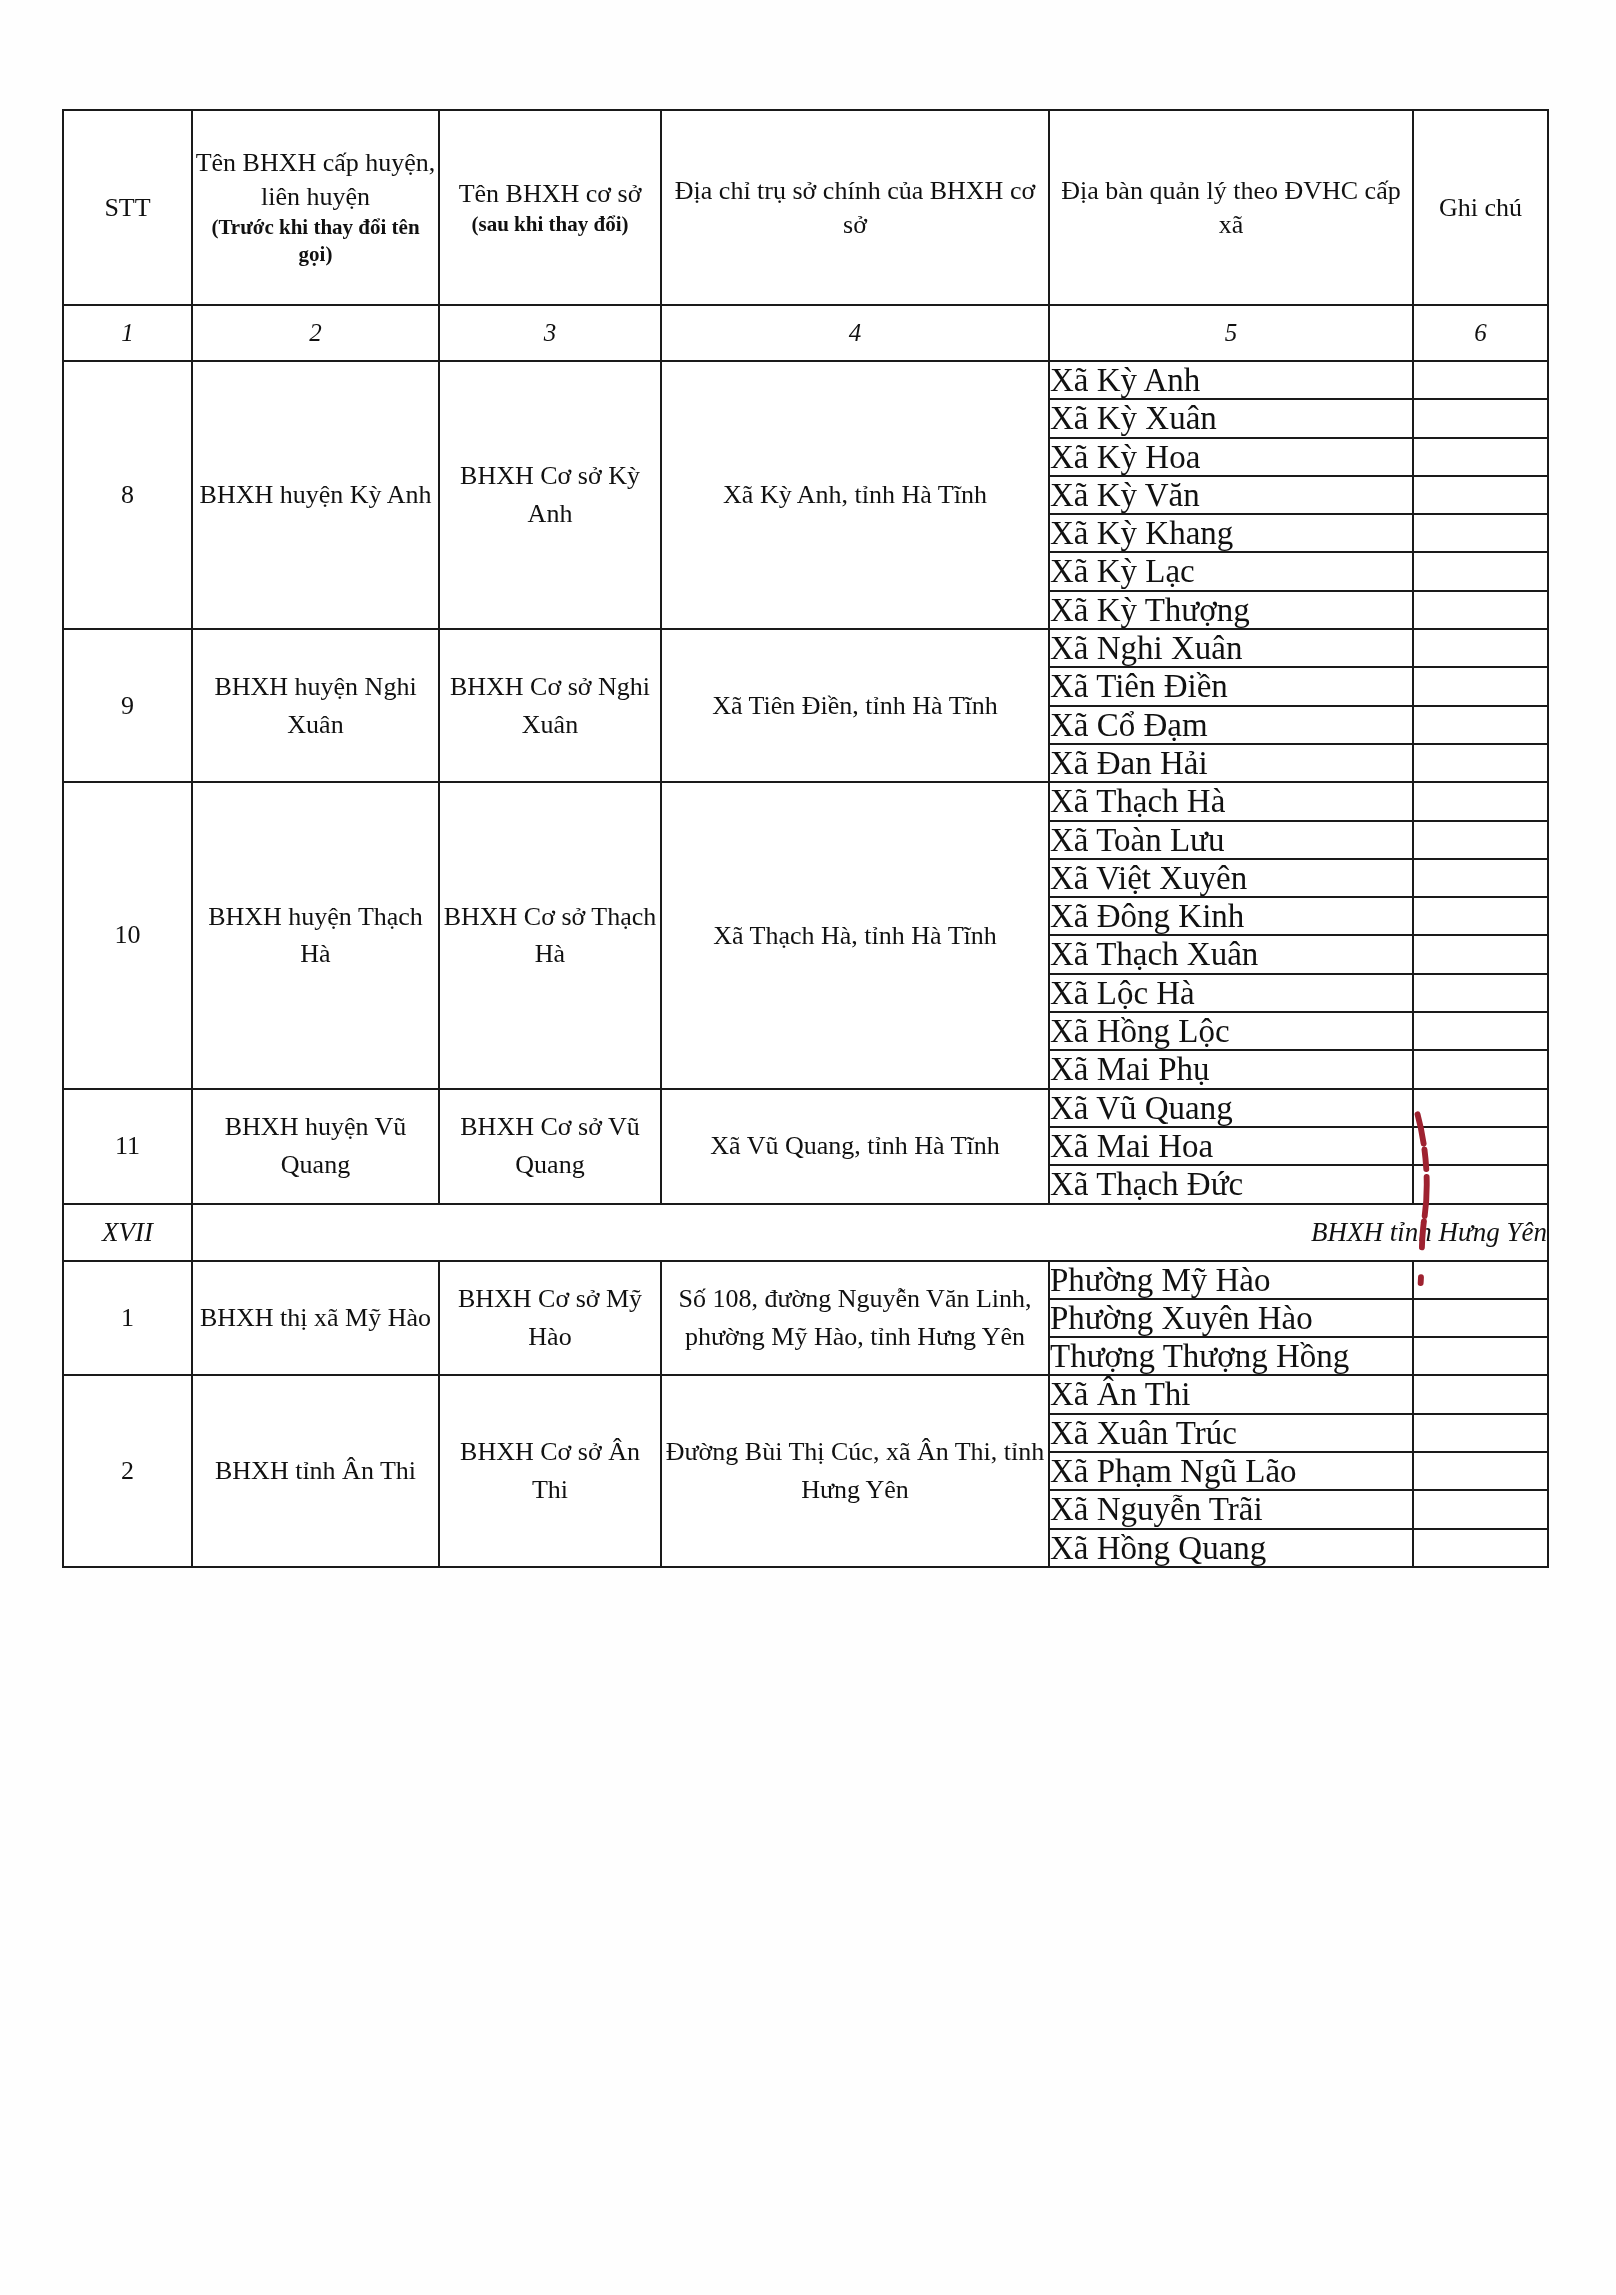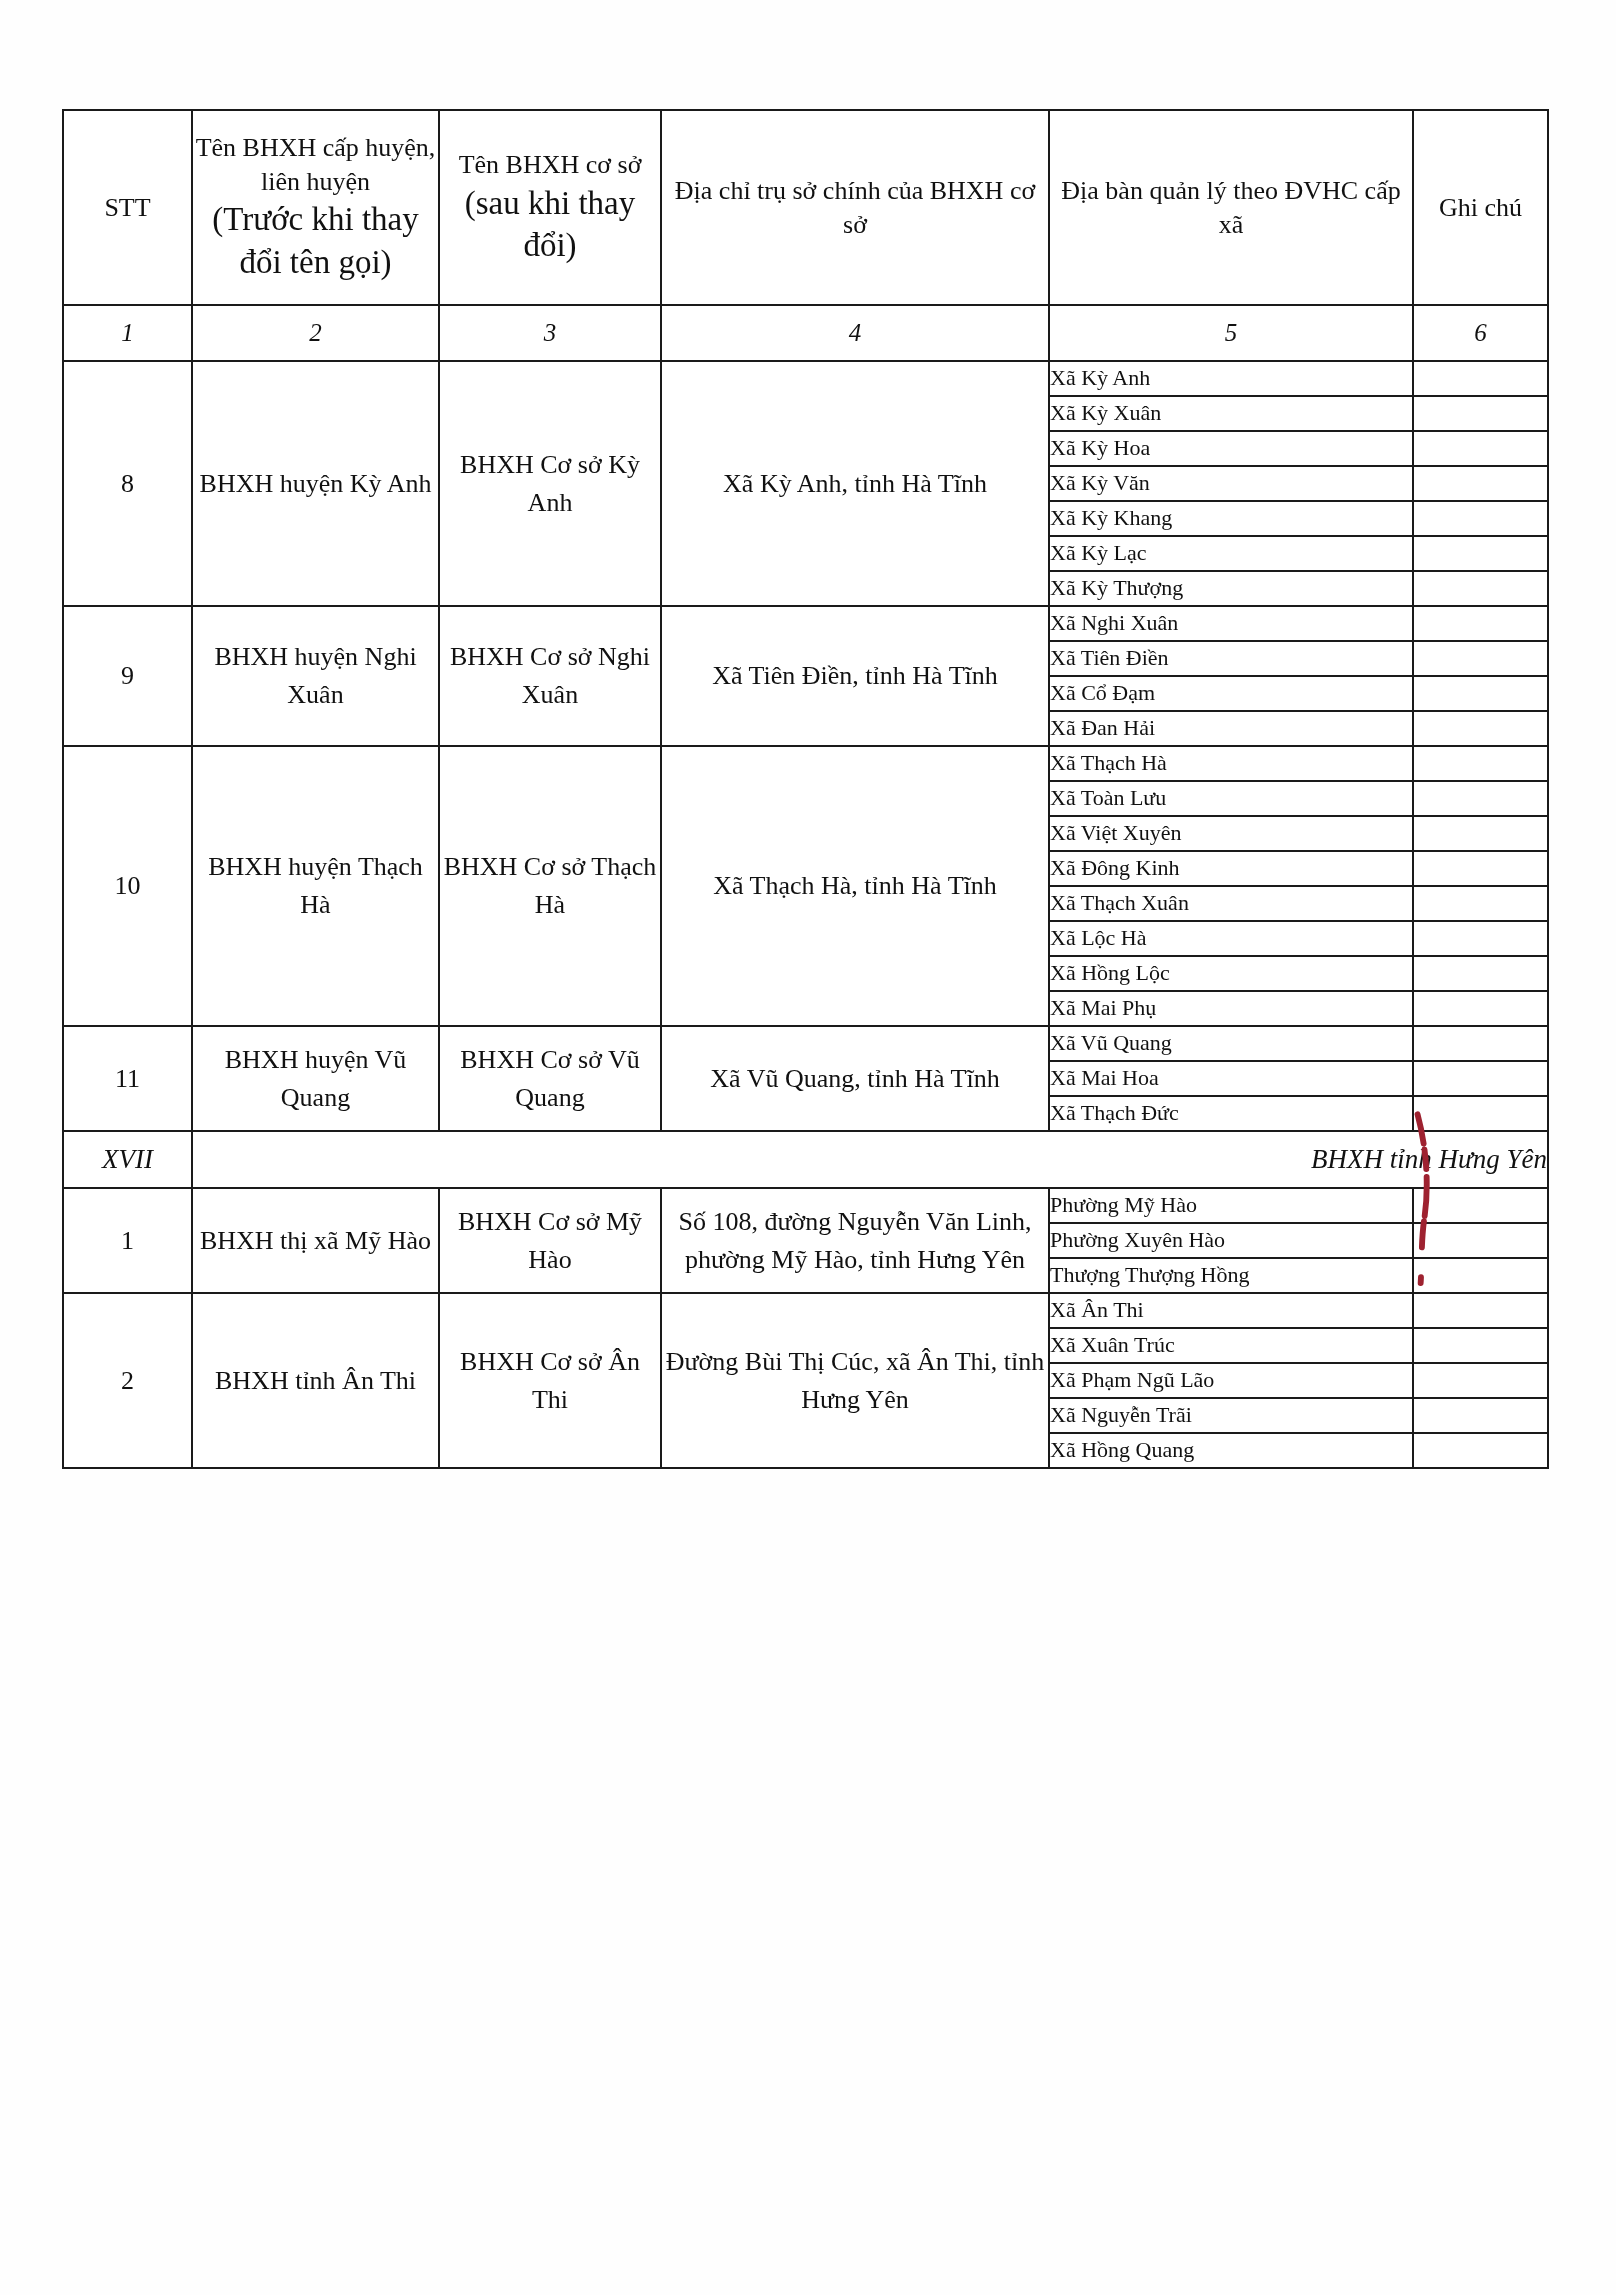--- a/index.html
+++ b/index.html
@@ -57,22 +57,22 @@
   .hdr-cell {
     text-align: center;
     font-weight: bold;
     font-size: 26px;
     line-height: 1.30;
     padding: 9px 6.5px;
     height: 193px;
     border-radius: 21px;
   }
   .hdr-cell .sub {
-    font-weight: normal;
-    font-size: 33px;
+    font-weight: bold;
+    font-size: 21px;
   }
 
   .numrow td {
     text-align: center;
     font-style: italic;
     font-size: 25px;
     height: 54px;
     padding: 1.3px 0 5.2px 0;
     background: #f3f4f8;
   }
@@ -82,21 +82,21 @@
     font-size: 26px;
     line-height: 1.45;
     padding: 6.5px 7.8px;
   }
   .cell-num {
     text-align: center;
     font-size: 26px;
   }
   .cell-comm {
     text-align: left;
-    font-size: 22px;
+    font-size: 33px;
     padding: 3.9px 6.5px 6.5px 9px;
     height: 33px;
     line-height: 1.1;
     margin-top: 44px;
   }
   .cell-note {
     background: #ffffff;
   }
 
   .section-row td {

